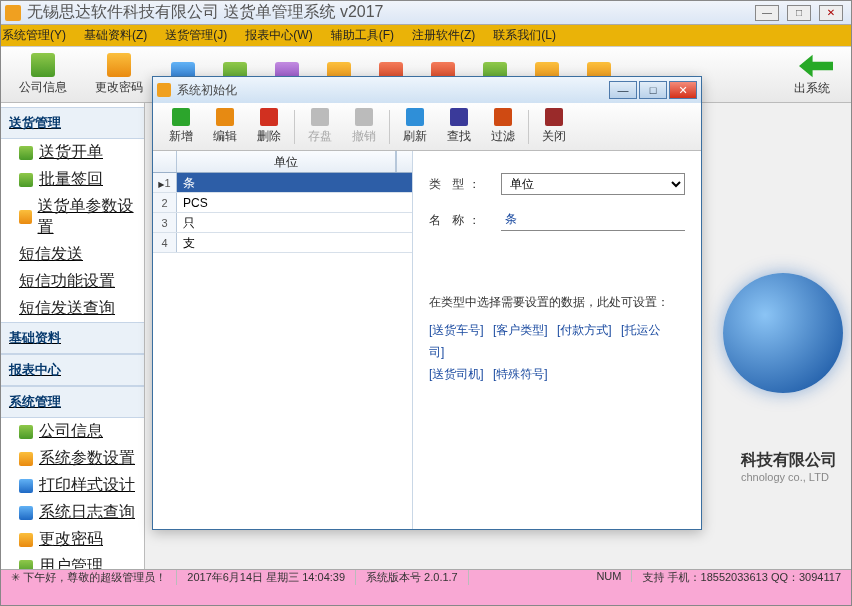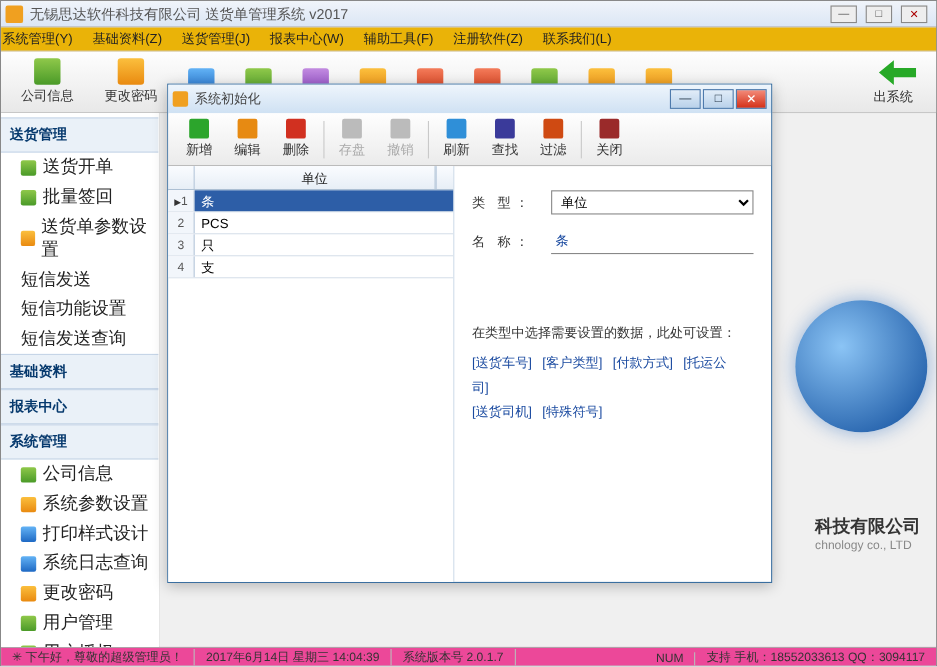--- a/index.html
+++ b/index.html
@@ -2,49 +2,49 @@
 <html><head>
 <meta charset="utf-8">
 <style>
 * { box-sizing: border-box; margin: 0; padding: 0; font-family: "Microsoft YaHei", SimSun, sans-serif; }
 body { background: #fff; width: 852px; height: 606px; overflow: hidden; position: relative; font-size: 12px; }
 
 
 .main-window { width: 852px; height: 606px; border: 1px solid #888; background: #fff; display: flex; flex-direction: column; }
 .title-bar { height: 24px; background: linear-gradient(#f0f4fa,#dbe6f5); display: flex; align-items: center; padding: 0 4px; border-bottom: 1px solid #aaa; }
 .title-bar .logo { width: 16px; height: 16px; background: #f0a020; margin-right: 6px; border-radius: 2px; }
-.title-bar .title { flex: 1; color: #555; font-size: 13px; }
+.title-bar .title { flex: 1; color: #555; font-size: 16px; }
 .win-btns { display: flex; gap: 8px; margin-right: 4px; }
 .win-btn { width: 24px; height: 16px; border: 1px solid #888; background: #eee; display: flex; align-items: center; justify-content: center; font-size: 10px; color: #555; cursor: default; }
 .win-btn.close { color: #a00; }
 
 .menu-bar { height: 22px; background: #eab308; display: flex; align-items: center; padding: 0 1px; gap: 18px; border-bottom: 1px solid #ccc; }
 .menu-item { font-size: 12px; color: #222; }
 
 .toolbar { height: 56px; background: linear-gradient(#fefefe,#e8e8e8); display: flex; align-items: center; padding: 0 4px; border-bottom: 1px solid #bbb; }
 .tool-btn { display: flex; flex-direction: column; align-items: center; justify-content: center; padding: 2px 14px; font-size: 12px; color: #333; }
 .tool-icon { width: 24px; height: 24px; border-radius: 3px; margin-bottom: 2px; }
 .tc-green { background: linear-gradient(#8fc84a,#4a9a28); }
 .tc-orange { background: linear-gradient(#fbbf3d,#e98a10); }
 .tc-blue { background: linear-gradient(#62b2f5,#1e69c4); }
 .tc-purple { background: linear-gradient(#c28be0,#8843c0); }
 .tc-red { background: linear-gradient(#f37b5a,#d13716); }
 .big-arrow { width: 34px; height: 28px; background: #27a927; clip-path: polygon(0 50%,40% 10%,40% 35%,100% 35%,100% 65%,40% 65%,40% 90%); margin-left: 8px; }
 
 .body-row { flex: 1; display: flex; overflow: hidden; }
-.sidebar { width: 144px; background: #fff; border-right: 1px solid #bbb; overflow-y: auto; padding-top: 4px; }
+.sidebar { width: 144px; background: #fff; border-right: 1px solid #bbb; overflow-y: auto; padding-top: 4px; text-decoration: underline; }
 .sb-header { font-weight: bold; color: #073a6e; padding: 6px 8px; font-size: 13px; background: #eaf1f8; border-top: 1px solid #c6d5e7; border-bottom: 1px solid #c6d5e7; }
 .sb-item { display: flex; align-items: center; padding: 3px 6px 3px 18px; font-size: 16px; color: #222; gap: 6px; }
 .sb-ico { width: 14px; height: 14px; border-radius: 2px; }
 .main-area { flex: 1; background: #f0f0f0; position: relative; }
 .globe-deco { position: absolute; right: 8px; top: 170px; width: 120px; height: 120px; border-radius: 50%; background: radial-gradient(circle at 35% 35%, #8bc4f5, #0c4a9a); box-shadow: 0 0 18px rgba(0,80,180,.4); }
 .company-deco { position: absolute; right: 14px; bottom: 86px; color: #333; font-size: 16px; font-weight: bold; }
 .company-deco .en { font-size: 11px; color: #888; font-weight: normal; }
 
-.status-bar { height: 17px; border-top: 1px solid #aaa; background: #ec4899; display: flex; align-items: flex-end; font-size: 11px; color: #333; }
+.status-bar { height: 36px; border-top: 1px solid #aaa; background: #f9a8d4; display: flex; align-items: flex-start; font-size: 11px; color: #333; }
 .status-bar .seg { padding: 0 10px; border-right: 1px solid #bbb; white-space: nowrap; }
 
 
 .dialog { position: absolute; left: 152px; top: 76px; width: 550px; height: 454px; border: 1px solid #3b6fa0; background: #fff; box-shadow: 0 3px 12px rgba(0,0,0,.25); display: flex; flex-direction: column; }
 .dlg-title { height: 26px; background: linear-gradient(#eef5fc,#cfe1f3); display: flex; align-items: center; padding: 0 4px; }
 .dlg-title .logo { width: 14px; height: 14px; background: #f0a020; margin-right: 6px; border-radius: 2px; }
 .dlg-title .t { flex: 1; font-size: 12px; color: #444; }
 .dlg-winbtns { display: flex; gap: 2px; }
 .dlg-wb { width: 28px; height: 18px; border: 1px solid #4e7aac; background: linear-gradient(#e2edf8,#b9d1ea); display: flex; align-items: center; justify-content: center; font-size: 11px; color: #234; }
 .dlg-wb.close { background: linear-gradient(#f38b7a,#d43019); color: #fff; }

